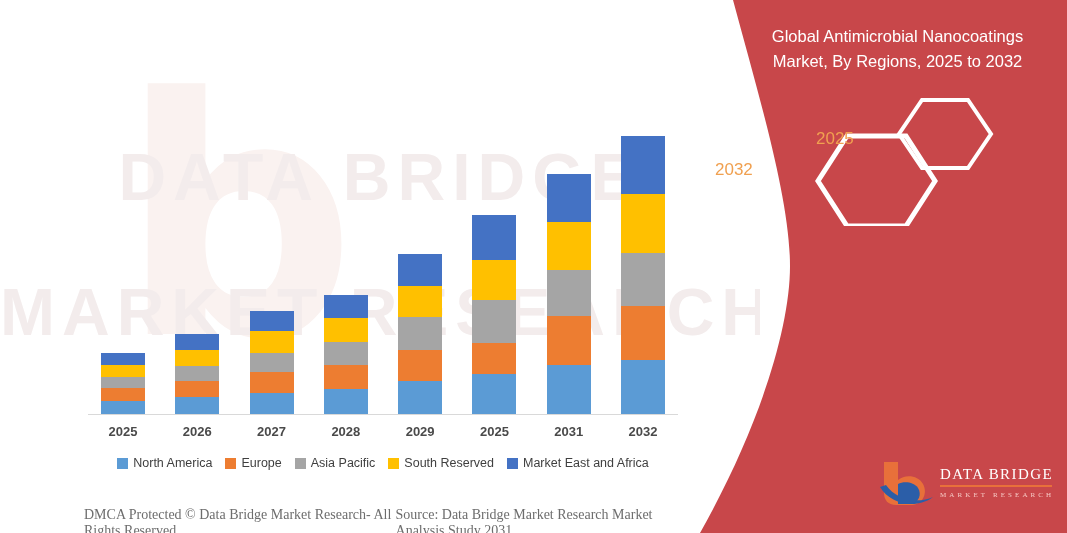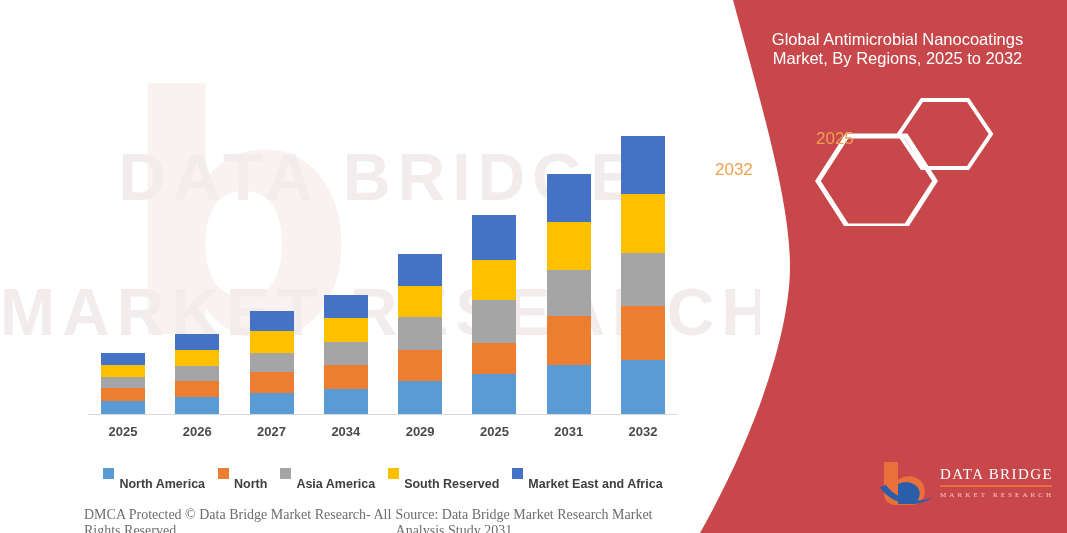--- a/index.html
+++ b/index.html
@@ -69,43 +69,43 @@
     font-size:13px; font-weight:700; color:#4a4a4a;
   }
 
   .legend {
     position:absolute; left:88px; top:456px; width:590px;
     display:flex; justify-content:center; align-items:center;
     gap:13px; flex-wrap:nowrap;
   }
   .legend-item { display:flex; align-items:center; gap:5px; white-space:nowrap; }
   .legend-swatch { width:11px; height:11px; display:inline-block; }
-  .legend-label { font-size:12.5px; font-weight:700; color:#3f3f3f;margin-top:21px; }
+  .legend-label { font-size:12.5px; font-weight:400; color:#3f3f3f; }
 
   .footer {
     position:absolute; left:84px; top:507px; width:600px;
     display:flex; justify-content:space-between;
     font-family:"Liberation Serif", serif;
     font-size:14px; color:#6d6d6d;
   }
 
   
   .right-pane {
     position:absolute; left:640px; top:0; width:427px; height:533px;
     overflow:hidden;
   }
   .red-shape {
     position:absolute; left:0; top:0; width:427px; height:533px;
   }
   .right-content { position:absolute; left:0; top:0; width:427px; height:533px; }
 
   .panel-title {
-    position:absolute; left:105px; top:30px; width:305px;
+    position:absolute; left:105px; top:24px; width:305px;
     text-align:center; color:#ffffff;
-    font-size:16.5px; line-height:19px; font-weight:400;
+    font-size:16.5px; line-height:25px; font-weight:400;
   }
   .hexes { position:absolute; left:82px; top:96px; width:345px; height:130px; }
   .hex-text {
     position:absolute; color:#f0a050; font-weight:400;
     font-size:17px;
   }
   .hex-2032 { left:75px; top:160px; }
   .hex-2025 { left:176px; top:129px; }
 
   .brand {
@@ -210,39 +210,39 @@
             </div>
           </div>
         </div>
       <div class="axis-line"></div>
     </div>
 
     <div class="xlabels" id="xlabels">
         <div class="xlabel">2025</div>
         <div class="xlabel">2026</div>
         <div class="xlabel">2027</div>
-        <div class="xlabel">2034</div>
+        <div class="xlabel">2028</div>
         <div class="xlabel">2029</div>
         <div class="xlabel">2025</div>
         <div class="xlabel">2031</div>
         <div class="xlabel">2032</div>
       </div>
 
     <div class="legend" id="legend">
         <div class="legend-item">
           <span class="legend-swatch" style="background: rgb(91, 155, 213);"></span>
           <span class="legend-label">North America</span>
         </div>
         <div class="legend-item">
           <span class="legend-swatch" style="background: rgb(237, 125, 49);"></span>
-          <span class="legend-label">North</span>
+          <span class="legend-label">Europe</span>
         </div>
         <div class="legend-item">
           <span class="legend-swatch" style="background: rgb(165, 165, 165);"></span>
-          <span class="legend-label">Asia America</span>
+          <span class="legend-label">Asia Pacific</span>
         </div>
         <div class="legend-item">
           <span class="legend-swatch" style="background: rgb(255, 192, 0);"></span>
           <span class="legend-label">South Reserved</span>
         </div>
         <div class="legend-item">
           <span class="legend-swatch" style="background: rgb(68, 114, 196);"></span>
           <span class="legend-label">Market East and Africa</span>
         </div>
       </div>

